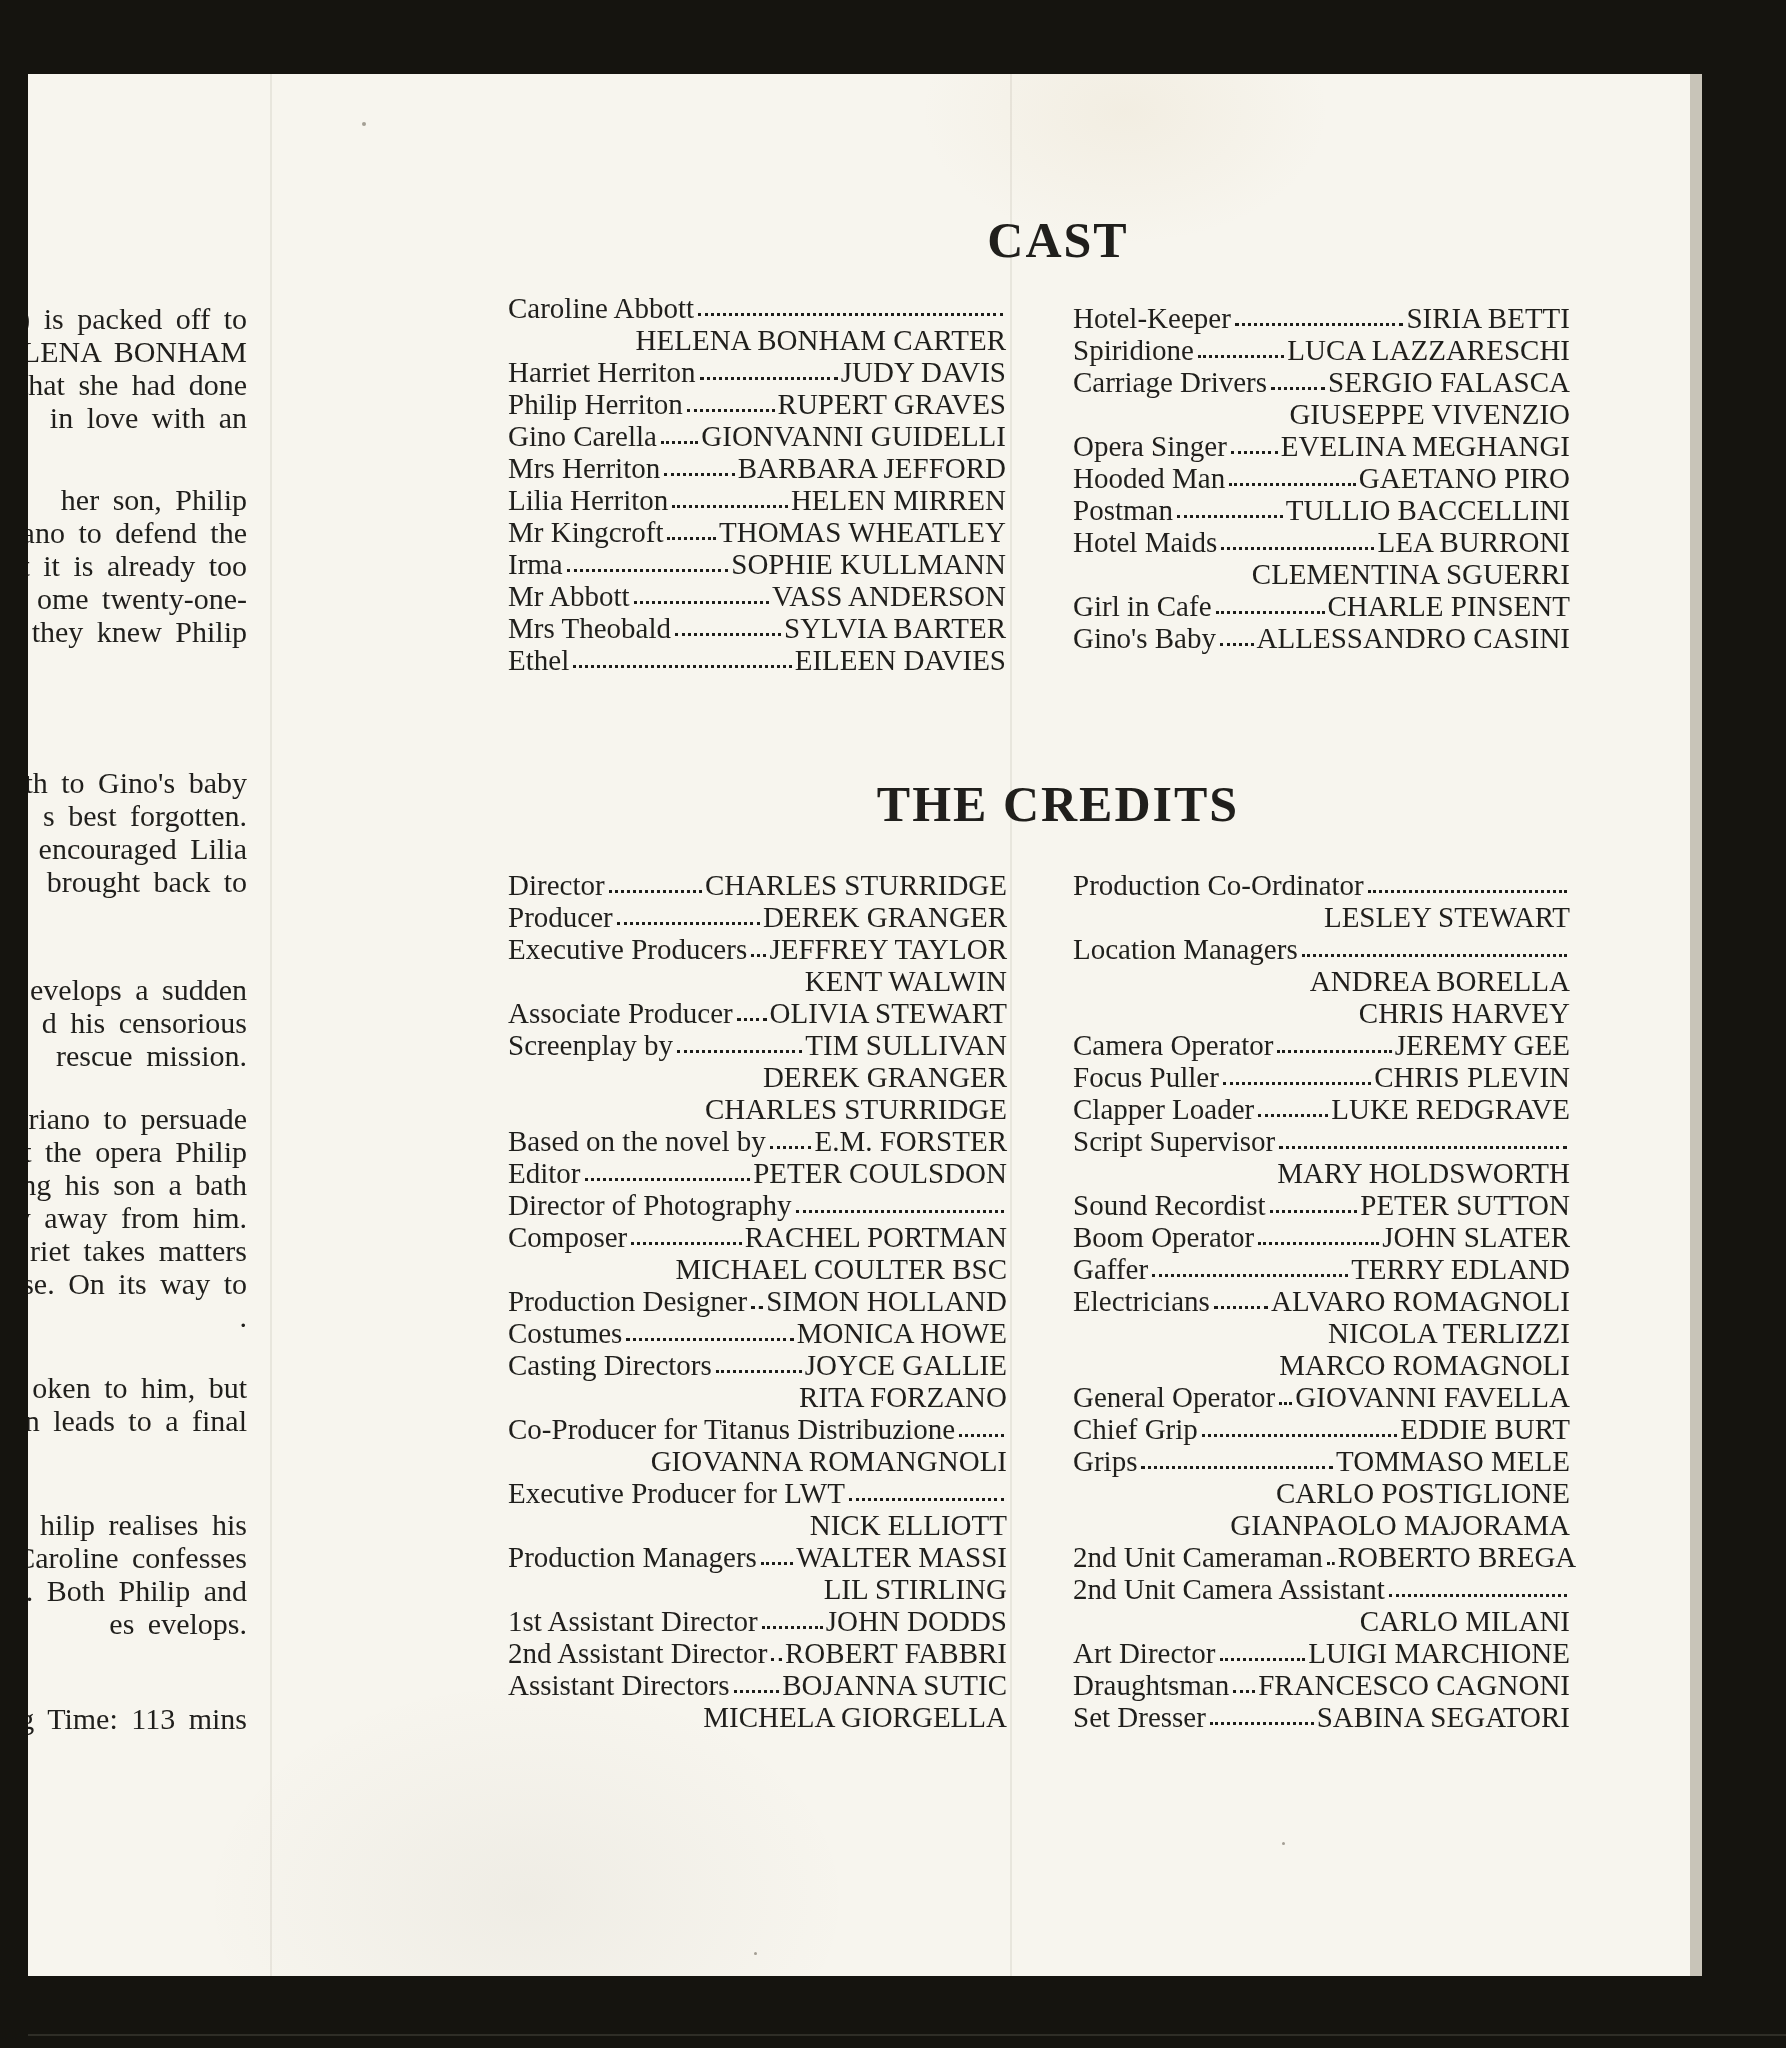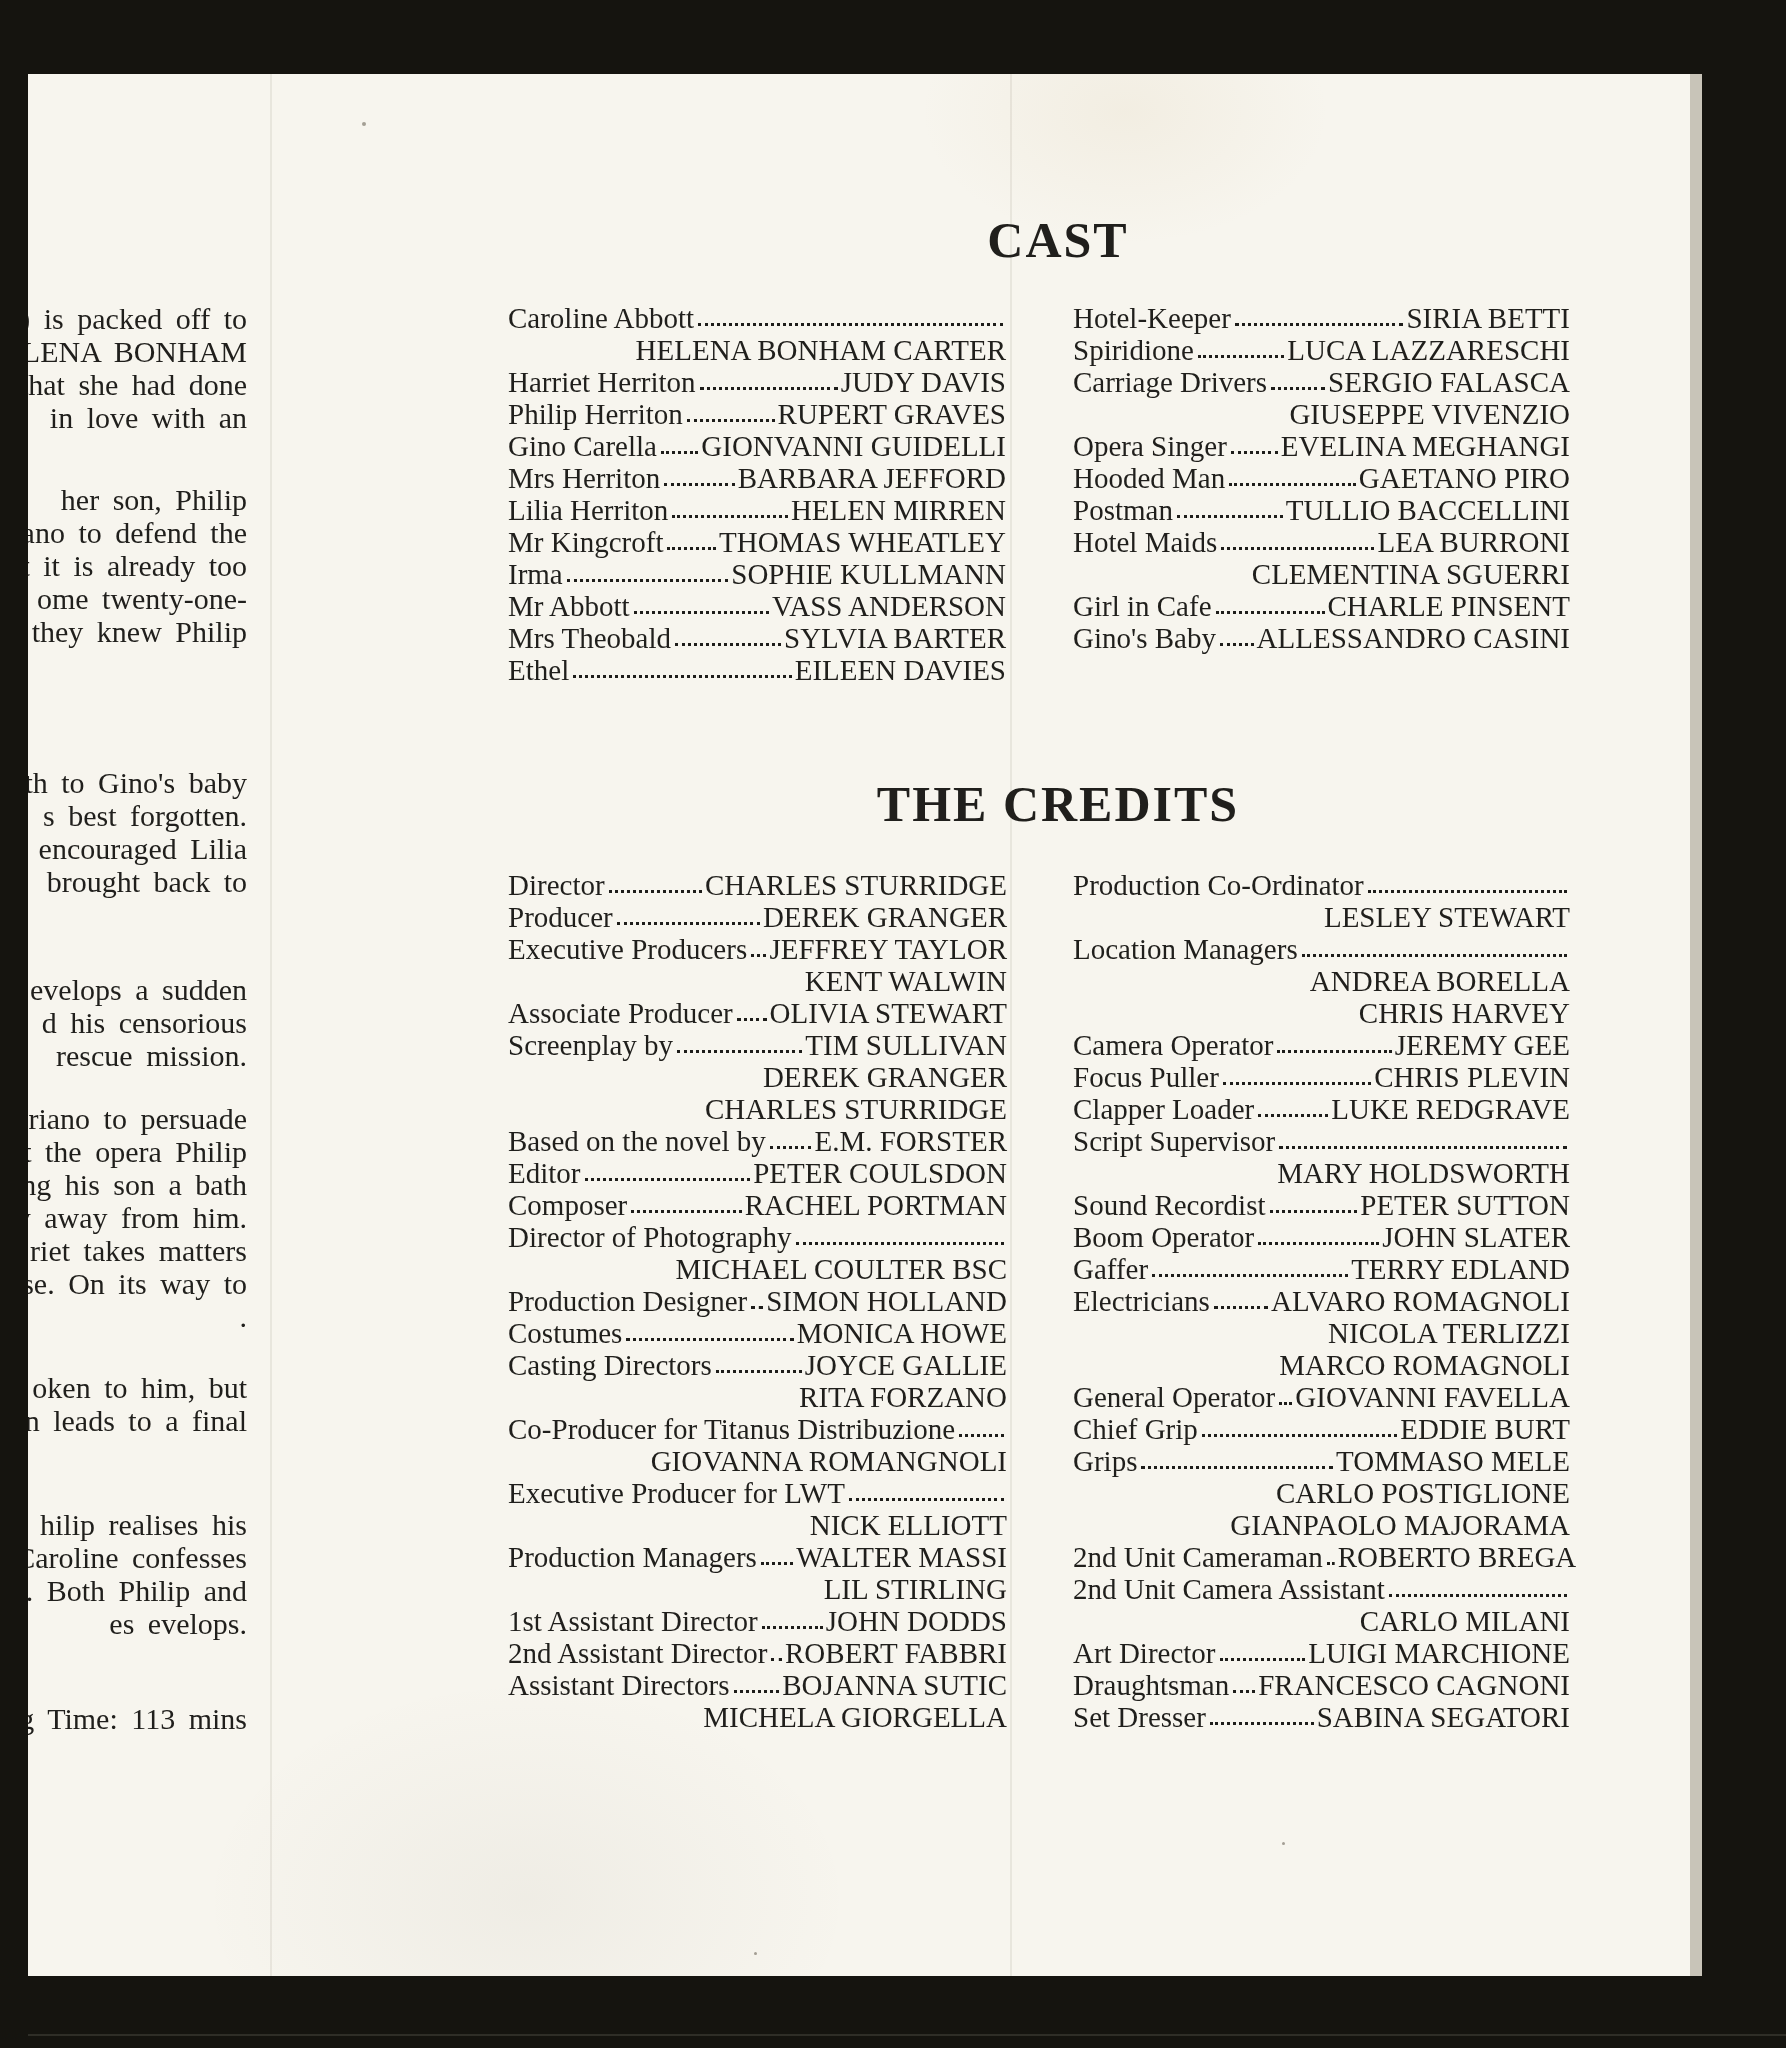--- a/index.html
+++ b/index.html
@@ -42,21 +42,21 @@
   .syn .p5{top:1102px}.syn .p6{top:1371px}.syn .p7{top:1508px}.syn .p8{top:1702px}
   
   .section-title{
     position:absolute;left:508px;width:1100px;margin:0;text-align:center;
     font-size:50px;line-height:44px;font-weight:bold;letter-spacing:2px;z-index:2;
   }
   #cast-title{top:218px}
   #credits-title{top:782px}
   
   .col{position:absolute;font-size:29px;z-index:2;}
-  #cast-left{left:508px;top:302px;width:498px}
+  #cast-left{left:508px;top:292px;width:498px}
   #cast-right{left:1073px;top:302px;width:497px}
   #credits-left{left:508px;top:869px;width:499px}
   #credits-right{left:1073px;top:869px;width:497px}
   .row{display:flex;height:32px;line-height:32px;}
   .row .role{white-space:nowrap;flex:0 0 auto;}
   .row .name{white-space:nowrap;flex:0 0 auto;}
   .row .leader{flex:1 1 8px;min-width:8px;border-bottom:3.4px dotted #1e1d1a;margin:0 3px 8px 4px;}
   .row.name{justify-content:flex-end;align-items:flex-end;}
 </style>
 </head>
@@ -275,28 +275,28 @@
     <div class="row pair">
       <span class="role">Based on the novel by</span>
       <span class="leader"></span>
       <span class="name">E.M. FORSTER</span>
     </div>
     <div class="row pair">
       <span class="role">Editor</span>
       <span class="leader"></span>
       <span class="name">PETER COULSDON</span>
     </div>
+    <div class="row lead">
+      <span class="role">Director of Photography</span>
+      <span class="leader"></span>
+    </div>
     <div class="row pair">
       <span class="role">Composer</span>
       <span class="leader"></span>
       <span class="name">RACHEL PORTMAN</span>
-    </div>
-    <div class="row lead">
-      <span class="role">Director of Photography</span>
-      <span class="leader"></span>
     </div>
     <div class="row name">
       <span class="name">MICHAEL COULTER BSC</span>
     </div>
     <div class="row pair">
       <span class="role">Production Designer</span>
       <span class="leader"></span>
       <span class="name">SIMON HOLLAND</span>
     </div>
     <div class="row pair">

